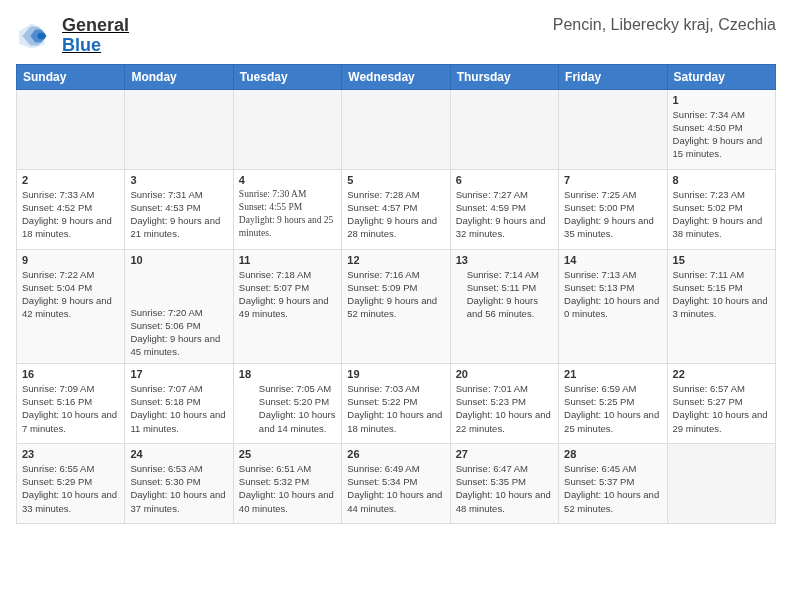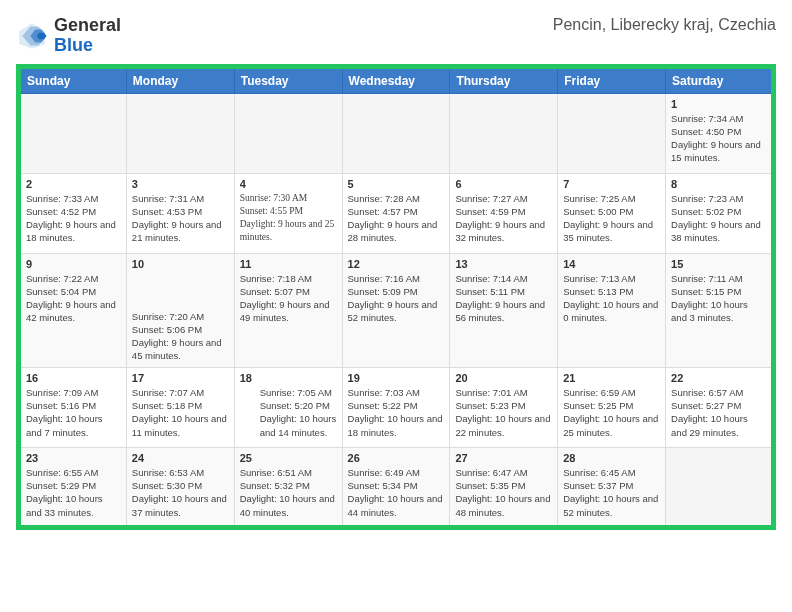--- a/index.html
+++ b/index.html
@@ -12,21 +12,22 @@
     }
     .header {
       display: flex;
       justify-content: space-between;
       align-items: flex-start;
       margin-bottom: 8px;
     }
     .logo {
       display: flex;
       align-items: center;
-      gap: 6px;
+      gap: 14px;
+      text-decoration: underline;
     }
     .logo-text {
       font-size: 18px;
       font-weight: bold;
       line-height: 1.1;
     }
     .logo-general { color: #333; }
     .logo-blue { color: #1a6bbf; }
     .logo-icon {
       width: 32px;
@@ -41,21 +42,21 @@
       color: #333;
       line-height: 1.1;
     }
     .subtitle {
       font-size: 16px;
       color: #555;
     }
     .calendar {
       width: 100%;
       border-collapse: collapse;
-      border: 5px solid #22c55e;
+      border: 1px solid #22c55e;
     }
     .calendar th {
       background-color: #3d7cc9;
       color: #fff;
       font-size: 12px;
       font-weight: bold;
       padding: 5px 6px;
       border: 1px solid #2d6cb9;
       text-align: left;
     }
@@ -202,21 +203,21 @@
 Daylight: 9 hours and 49 minutes.</div>
         </td>
         <td>
           <span class="day-number">12</span>
           <div class="day-info" style="white-space: pre-line;">Sunrise: 7:16 AM
 Sunset: 5:09 PM
 Daylight: 9 hours and 52 minutes.</div>
         </td>
         <td>
           <span class="day-number">13</span>
-          <div class="day-info" style="white-space: pre-line;">Sunrise: 7:14 AM
+          <div class="day-info" style="white-space: pre-line; margin-left: 11px;">Sunrise: 7:14 AM
 Sunset: 5:11 PM
 Daylight: 9 hours and 56 minutes.</div>
         </td>
         <td>
           <span class="day-number">14</span>
           <div class="day-info" style="white-space: pre-line;">Sunrise: 7:13 AM
 Sunset: 5:13 PM
 Daylight: 10 hours and 0 minutes.</div>
         </td>
         <td>

